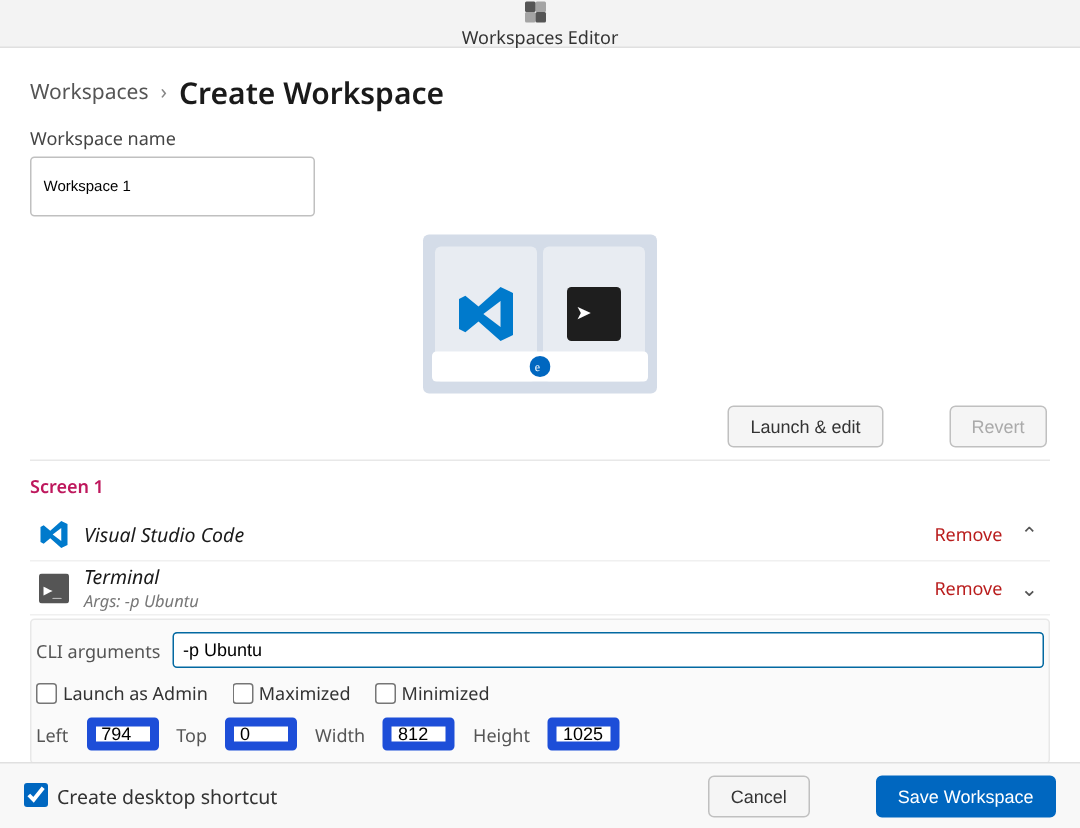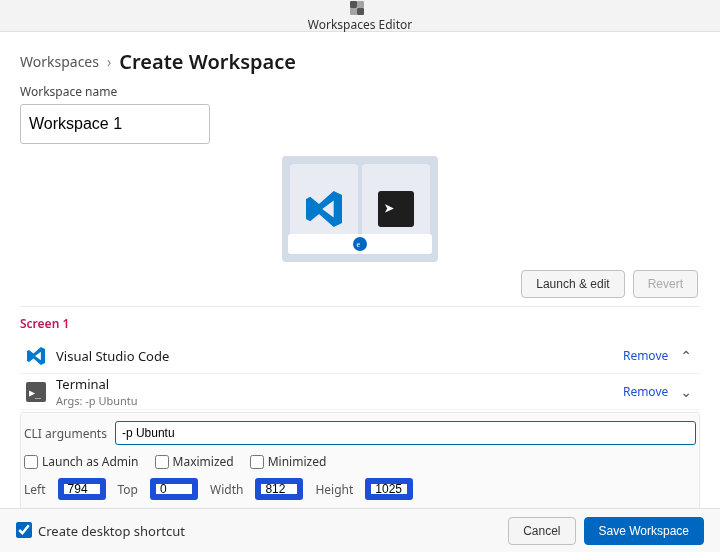--- a/index.html
+++ b/index.html
@@ -106,21 +106,21 @@
       color: #444;
       margin-bottom: 4px;
       display: block;
     }
     .field-input {
       width: 190px;
       height: 40px;
       border: 1px solid #c0c0c0;
       border-radius: 3px;
       padding: 0 8px;
-      font-size: 16px;
+      font-size: 10px;
       outline: none;
       background: white;
     }
 
     
     .preview-area {
       display: flex;
       justify-content: center;
       margin-bottom: 8px;
     }
@@ -171,20 +171,21 @@
     }
     .btn {
       height: 28px;
       padding: 0 14px;
       border-radius: 4px;
       border: 1px solid #c0c0c0;
       font-size: 12px;
       cursor: pointer;
       background: #f5f5f5;
       color: #333;
+      margin-left: 36px;
     }
     .btn-primary {
       background: #0067c0;
       color: white;
       border-color: #0067c0;
     }
     .btn-disabled {
       color: #aaa;
       cursor: default;
     }
@@ -215,29 +216,30 @@
       margin-right: 8px;
       display: flex;
       align-items: center;
       justify-content: center;
       flex-shrink: 0;
     }
     .app-row-name {
       flex: 1;
       font-size: 13px;
       color: #1a1a1a;
+      font-style: italic;
     }
     .app-row-name .app-subtitle {
       font-size: 11px;
       color: #777;
       display: block;
     }
     .app-row-action {
       font-size: 12px;
-      color: #1d4ed8;
+      color: #b91c1c;
       margin-right: 8px;
     }
     .chevron-btn {
       background: none;
       border: none;
       cursor: pointer;
       padding: 2px 4px;
       color: #555;
       font-size: 14px;
     }

